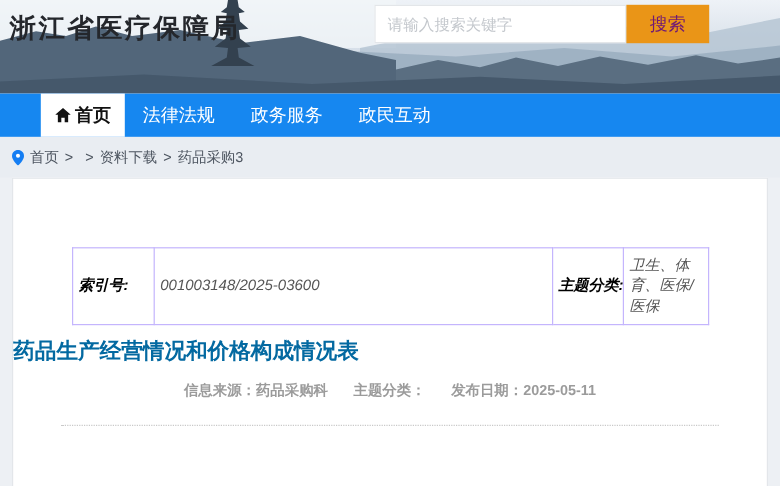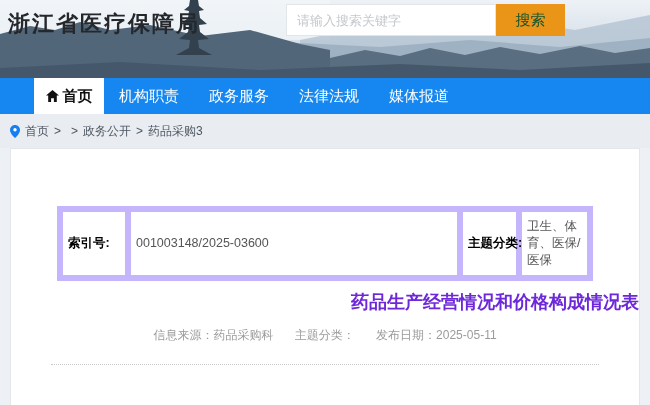--- a/index.html
+++ b/index.html
@@ -4,25 +4,25 @@
 <style>
   * { margin:0; padding:0; box-sizing:border-box; }
   html,body { width:650px; height:405px; overflow:hidden;
     font-family:"Liberation Sans","DejaVu Sans",sans-serif; background:#edf0f4; }
 
   
   .banner { position:absolute; left:0; top:0; width:650px; height:78px; overflow:hidden; }
   .banner svg.bg { position:absolute; left:0; top:0; }
   .site-title { position:absolute; left:8px; top:9px; font-size:22px; font-weight:bold;
     color:#24272c; letter-spacing:2px; z-index:2; cursor:pointer; }
-  .search-wrap { position:absolute; left:286px; top:4px; z-index:2; display:flex; }
+  .search-wrap { position:absolute; left:312px; top:4px; z-index:2; display:flex; }
   .search-input { width:210px; height:32px; border:1px solid #e3e6e9; background:#fff;
     padding:0 10px; font-size:13px; color:#333; outline:none; }
   .search-input::placeholder { color:#c4c8cd; }
-  .search-btn { width:69px; height:32px; background:#ea9517; border:none; color:#14532d;
+  .search-btn { width:69px; height:32px; background:#ea9517; border:none; color:#701a75;
     font-size:15px; cursor:pointer; font-family:inherit; }
 
   
   .nav { position:absolute; left:0; top:78px; width:650px; height:36px; background:#1687f0;
     display:flex; align-items:stretch; padding-left:34px; z-index:3; }
   .nav-item { display:flex; align-items:center; justify-content:center; width:90px;
     color:#fff; font-size:15px; cursor:pointer; }
   .nav-item.active { width:70px; background:#fff; color:#111; font-weight:bold; gap:4px; }
   .home-icon svg { display:block; }
 
@@ -31,30 +31,30 @@
     background:#e9edf2; display:flex; align-items:center; padding-left:10px; }
   .crumb-strip .pin { margin-right:5px; display:flex; }
   .crumb, .crumb-sep { font-size:12px; color:#4d5560; }
   .crumb { cursor:pointer; }
   .crumb-sep { margin:0 5px; }
 
   
   .card { position:absolute; left:10px; top:148px; width:630px; height:290px;
     background:#fff; border:1px solid #e3e6ea; }
   table.meta { margin:57px auto 0; width:530px; border-collapse:collapse; table-layout:fixed; }
-  table.meta td { border:6px solid #c4b5fd; font-size:12.5px; padding:6px 5px;
-    vertical-align:middle; line-height:1.35; }
+  table.meta td { border:1px solid #c4b5fd; font-size:12.5px; padding:6px 5px;
+    vertical-align:middle; line-height:1.35;font-style:italic; }
   td.m-label { font-weight:bold; color:#000000; white-space:nowrap; }
   td.m-value { color:#555; }
   .c1{width:68px;} .c2{width:332px;} .c3{width:59px;} .c4{width:71px;}
 
-  .art-title { margin-top:9px; text-align:right; font-size:18px; font-weight:bold;
-    color:#6d28d9; line-height:24px; }
+  .art-title { margin-top:9px; text-align:left; font-size:18px; font-weight:bold;
+    color:#0369a1; line-height:24px; }
   .art-info { margin-top:13px; text-align:center; font-size:12px; color:#9b9b9b; }
-  .art-info span { margin:0 9px; }
+  .art-info span { margin:0 9px;font-weight:bold; }
   .dotted-sep { margin:20px auto 0; width:548px; border-top:1px dotted #c9c9c9; height:0; }
 </style>
 </head>
 <body>
 
 <div class="banner">
   <svg class="bg" width="650" height="78" viewBox="0 0 650 78">
     <defs>
       <linearGradient id="sky" x1="0" y1="0" x2="0" y2="1">
         <stop offset="0" stop-color="#eef2f7"></stop>
@@ -79,37 +79,36 @@
 
 <div class="nav">
   <div class="nav-item active">
     <span class="home-icon">
       <svg width="13" height="12" viewBox="0 0 13 12">
           <path d="M6.5 0 L13 5.6 H10.8 V12 H7.9 V8.2 H5.1 V12 H2.2 V5.6 H0 Z" fill="#111"></path>
         </svg>
     </span>
     <span>首页</span>
   </div>
-  <div class="nav-item">机构职责</div>
+  <div class="nav-item">法律法规</div>
   <div class="nav-item">政务服务</div>
-  <div class="nav-item">法律法规</div>
-  <div class="nav-item">媒体报道</div>
+  <div class="nav-item">政民互动</div>
 </div>
 
 <div class="crumb-strip">
   <span class="pin">
     <svg width="10" height="13" viewBox="0 0 10 13">
         <path d="M5 0 C2.2 0 0 2.2 0 4.9 C0 8.5 5 13 5 13 C5 13 10 8.5 10 4.9 C10 2.2 7.8 0 5 0 Z" fill="#157ef3"></path>
         <circle cx="5" cy="4.8" r="1.7" fill="#fff"></circle>
       </svg>
   </span>
   <span class="crumb">首页</span>
   <span class="crumb-sep">&gt;</span>
   <span class="crumb-sep">&gt;</span>
-  <span class="crumb">政务公开</span>
+  <span class="crumb">资料下载</span>
   <span class="crumb-sep">&gt;</span>
   <span class="crumb">药品采购3</span>
 </div>
 
 <div class="card">
 
   <table class="meta">
     <colgroup>
         <col class="c1">
         <col class="c2">

